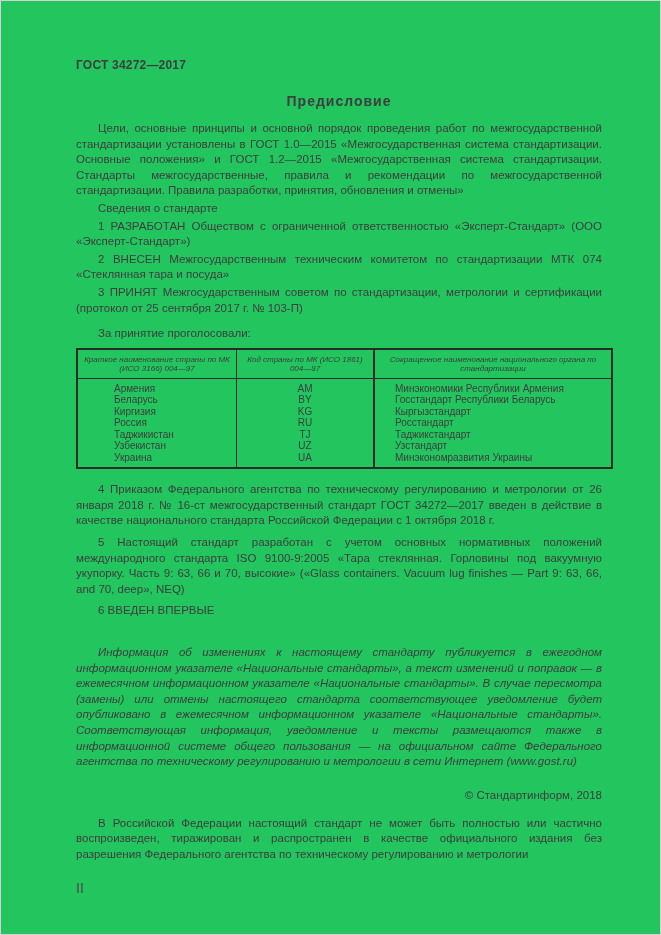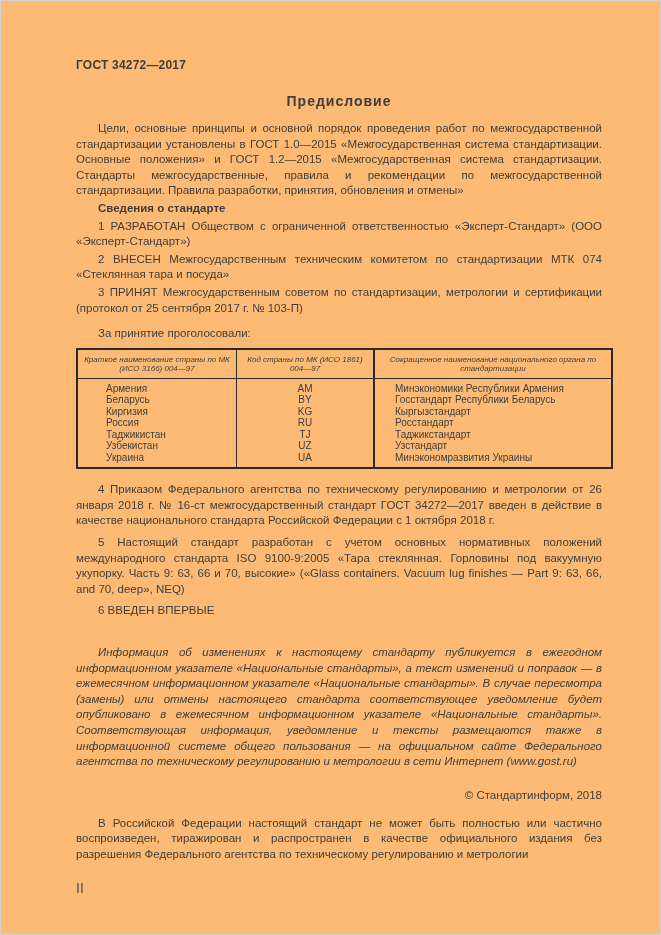--- a/index.html
+++ b/index.html
@@ -1,31 +1,31 @@
 <!DOCTYPE html>
 <html><head>
 <meta charset="utf-8">
 <style>
   html,body{margin:0;padding:0;background:#ffffff;}
   .page{
     position:relative;
     width:661px;height:935px;
     box-sizing:border-box;
-    background:#fdba74;
+    background:#22c55e;
     border:1px solid #d2d2d2;
     padding:57px 58px 0 75px;
     font-family:"Liberation Sans",sans-serif;
     color:#3e3e3e;
     overflow:hidden;
   }
   .doc-number{font-size:12px;font-weight:700;line-height:14px;letter-spacing:.2px;}
   .page-title{margin-top:21px;text-align:center;font-size:14px;font-weight:700;line-height:16px;letter-spacing:1px;}
   .para{font-size:11.5px;line-height:15.6px;text-align:justify;text-indent:22px;margin:0;}
   .intro{margin-top:12px;}
-  .sect-heading{margin-top:2px;font-weight:700;text-align:left;}
+  .sect-heading{margin-top:2px;font-weight:400;text-align:left;}
   .clause{margin-top:2px;}
   .vote-intro{margin-top:10px;text-align:left;}
   .vote-table{
     margin-top:6px;
     border-collapse:collapse;
     width:537px;
     table-layout:fixed;
     color:#3e3e3e;
   }
   .vote-table{border:2px solid #2b2b2b;}
@@ -39,21 +39,21 @@
   .vote-table .col1{width:146px;}
   .vote-table .col2{width:124px;}
   .vote-table th.c2,.vote-table td.c2{border-left:1px solid #2b2b2b;}
   .vote-table th.c3,.vote-table td.c3{border-left:2px solid #2b2b2b;}
   .vote-table td{
     font-size:10px;line-height:11.5px;
     padding:0;vertical-align:top;
   }
   .vote-table tr.first td{padding-top:4px;}
   .vote-table tr.last td{padding-bottom:4px;}
-  .vote-table td.c1{padding-left:28px;}
+  .vote-table td.c1{padding-left:36px;}
   .vote-table td.c2{text-align:center;}
   .vote-table td.c3{padding-left:20px;}
   .clause4{margin-top:13px;}
   .clause5{margin-top:6px;}
   .clause6{margin-top:6px;}
   .note{margin-top:26px;font-style:italic;}
   .copyright{margin-top:18px;text-align:right;font-size:11.5px;line-height:14px;}
   .restriction{margin-top:14px;}
   .pageno{margin-top:19px;font-size:14px;line-height:13px;color:#4a4a4a;}
 </style>

